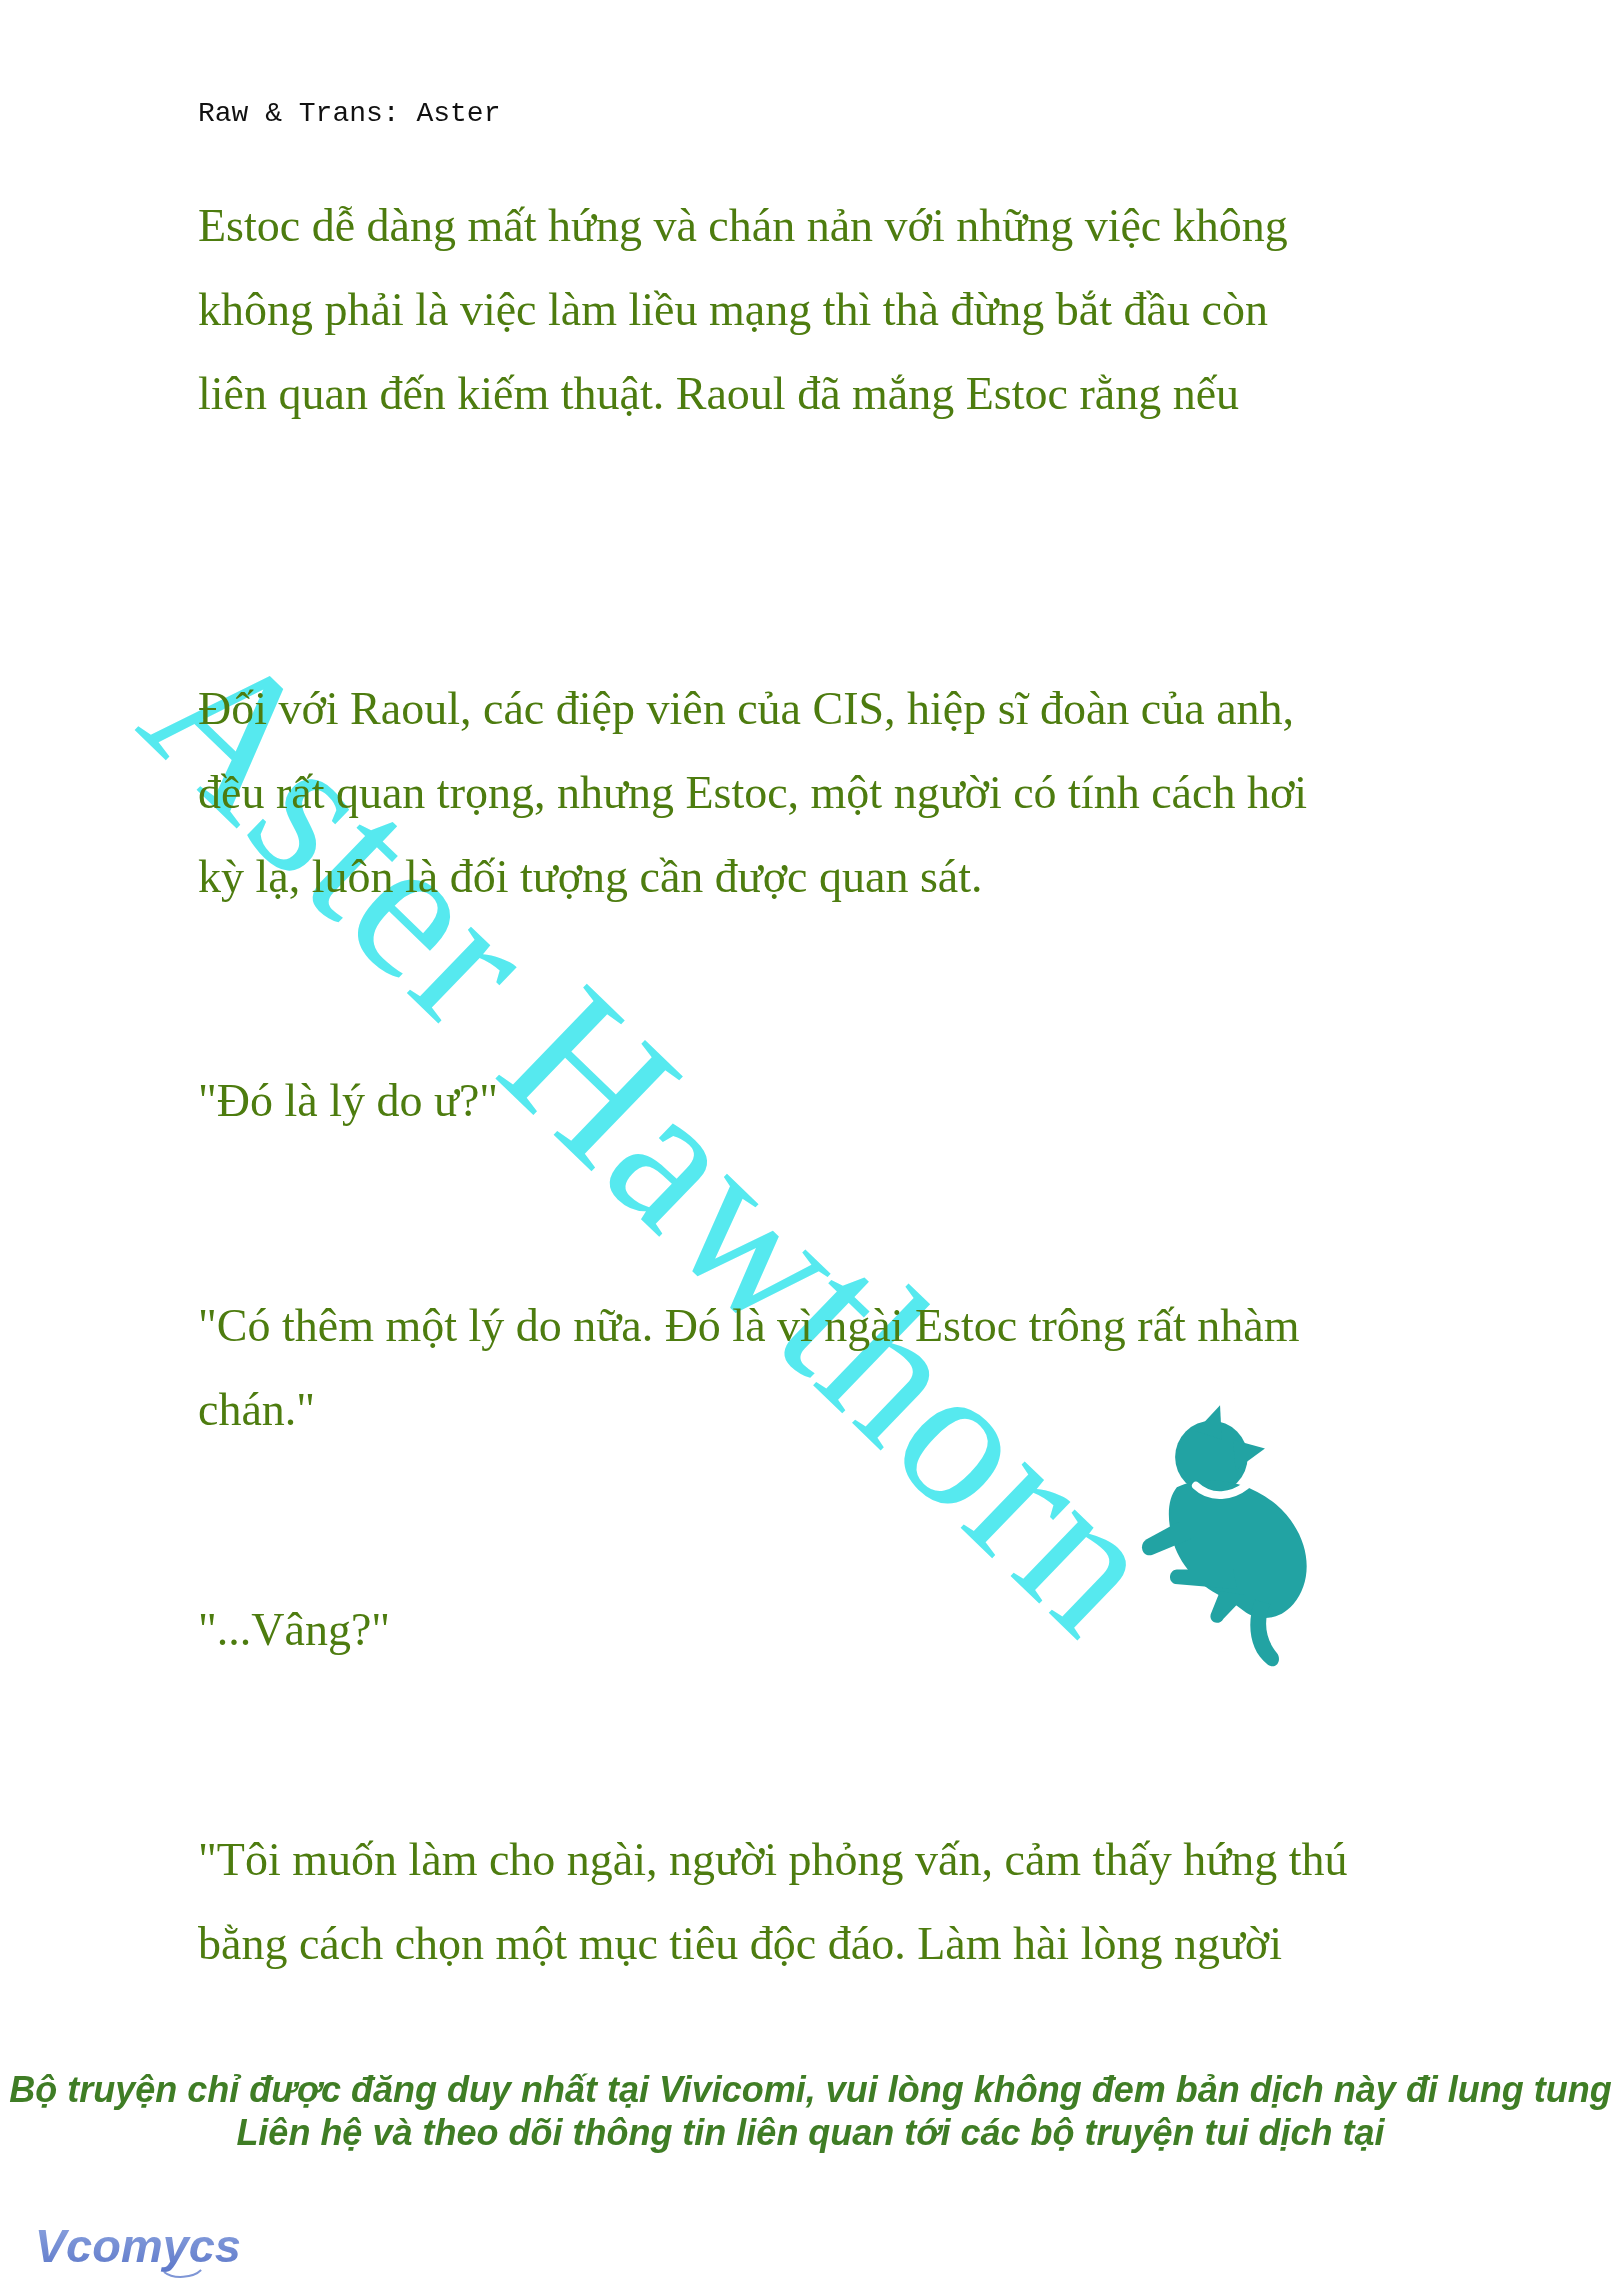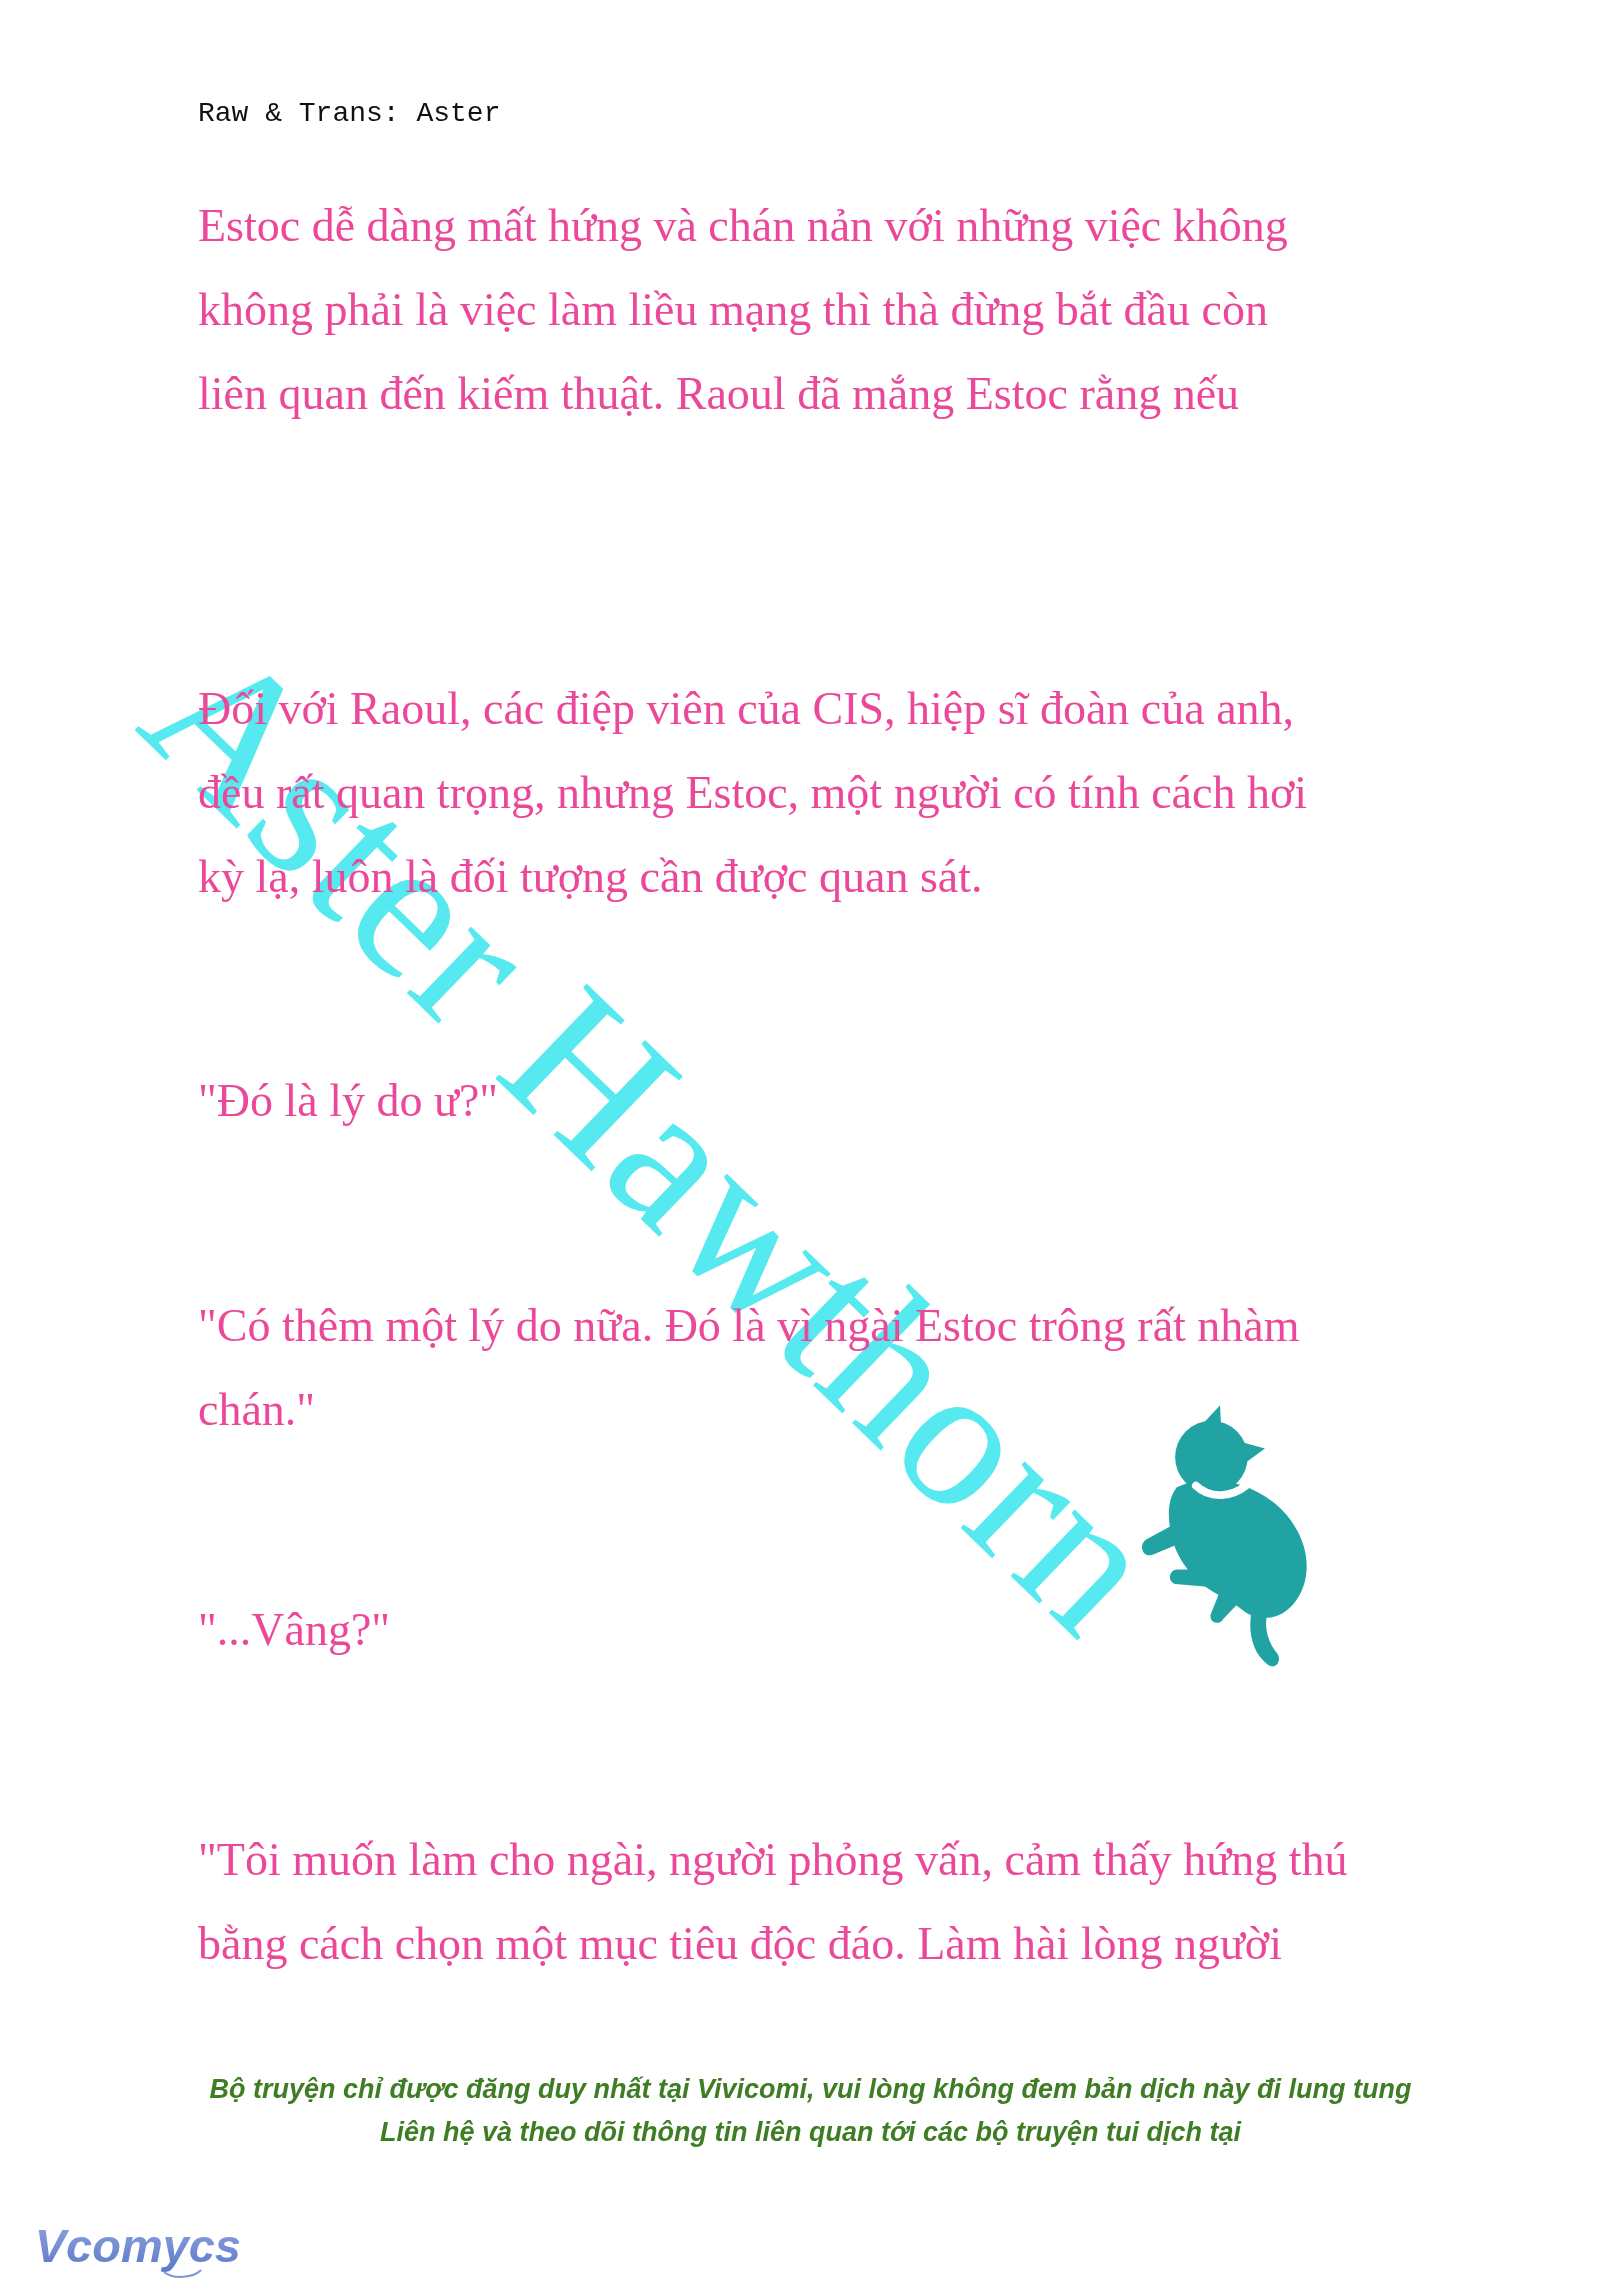--- a/index.html
+++ b/index.html
@@ -3,37 +3,37 @@
 <meta charset="utf-8">
 <style>
   html, body { margin:0; padding:0; background:#ffffff; }
   body { width:1621px; height:2293px; position:relative; overflow:hidden; }
   .header {
     position:absolute; left:198px; top:98px;
     font-family:Liberation Mono, monospace; font-size:28px; color:#111;
   }
   .body-text {
     position:absolute; left:198px;
-    font-family:"Liberation Serif", serif; font-size:46px; color:#ec4899;
+    font-family:"Liberation Serif", serif; font-size:46px; color:#4d7c0f;
     line-height:84px; white-space:nowrap;
   }
   .watermark {
     position:absolute; left:167px; top:1000px;
     font-family:"Liberation Serif", serif; font-size:201px; color:#4de8ef;
     transform-origin:0 0; transform:rotate(44deg);
     white-space:nowrap; opacity:0.95; letter-spacing:2px; z-index:0;
     line-height:1;
     top:608px; left:250px;
   }
   .text-layer { position:relative; z-index:2; }
   .cat { position:absolute; left:1125px; top:1382px; width:216px; height:323px; z-index:1; }
   .footer {
     position:absolute; left:0; width:1621px; text-align:center;
     font-family:"Liberation Sans", sans-serif; font-style:italic; font-weight:bold;
-    font-size:27px; color:#3f7d25; line-height:43px;
+    font-size:36px; color:#3f7d25; line-height:43px;
   }
   .logo { position:absolute; left:27.4px; top:2213px; width:225px; height:69px; }
 </style>
 </head>
 <body>
 
 <div class="watermark">Aster Hawthorn</div>
 
 <svg class="cat" viewBox="0 0 250 350">
   <g fill="#22a3a3">

